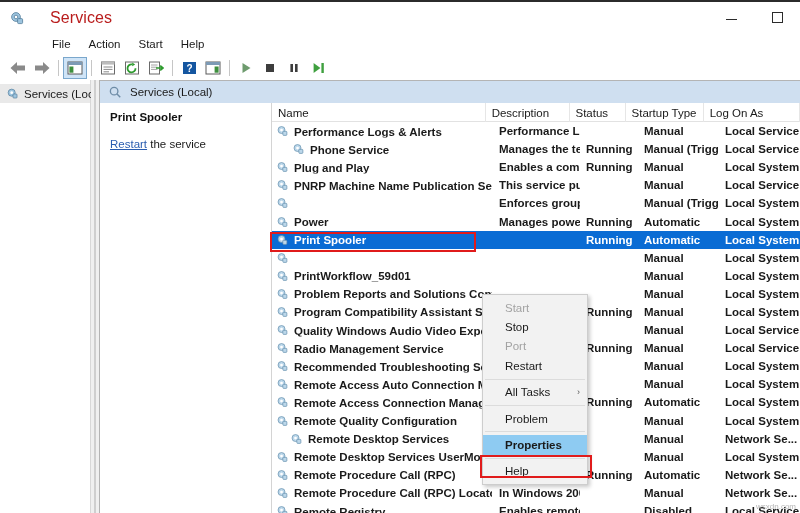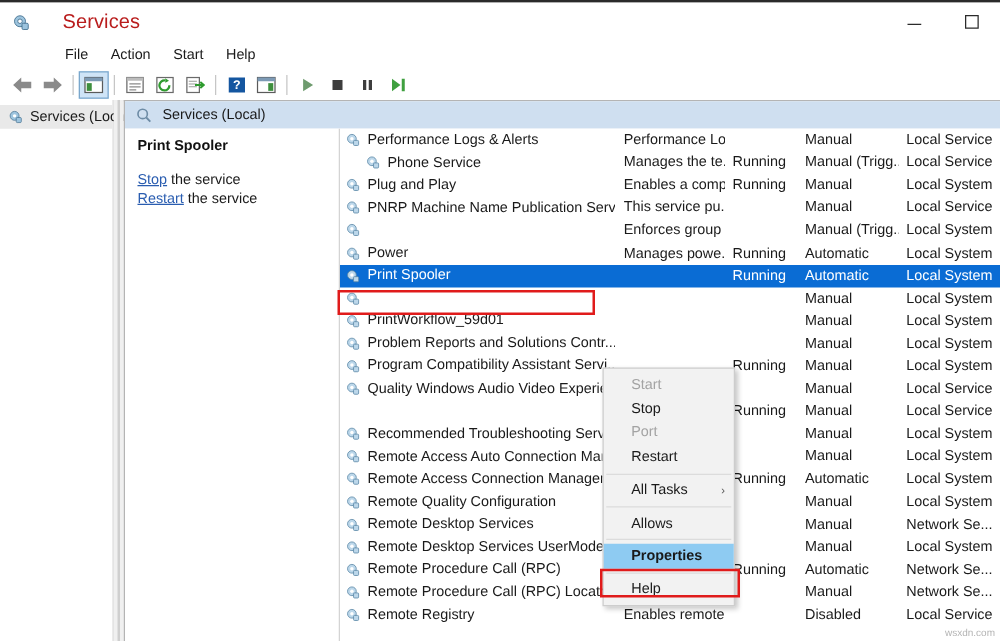--- a/index.html
+++ b/index.html
@@ -109,21 +109,21 @@
     border-bottom: 1px solid #e2e2e2; display: flex;
   }
   .ch {
     position: relative; font-size: 11.5px; color: #1a1a1a;
     display: flex; align-items: center; padding-left: 6px;
     border-right: 1px solid #e6e6e6; height: 19px; white-space: nowrap;
   }
 
   
   .rows { position: relative; }
-  .row { position: relative; height: 18.1px; display: flex; align-items: center; }
+  .row { position: relative; height: 18.1px; display: flex; align-items: center; font-weight: bold; }
   .row.sel .cell { color: #ffffff; }
   .row.sel .selbg {
     position: absolute; left: 0; top: 0; height: 18.1px; width: 100%;
     background: #0a6cd4;
   }
   .cell {
     position: absolute; font-size: 11.5px; color: #1a1a1a; white-space: nowrap;
     overflow: hidden; top: 50%; transform: translateY(-50%);
   }
   .cell-name { display: flex; align-items: center; }
@@ -308,26 +308,42 @@
           </svg>
         </span>
         <span class="pane-head-text">Services (Local)</span>
       </div>
 
       <div class="pane-body">
 
         <div class="detailcol">
           <div class="detail-title">Print Spooler</div>
           <div class="detail-links">
-            <div><span class="lnk">Stop</span><span> the service</span></div>
             <div><span class="lnk">Restart</span><span> the service</span></div>
           </div>
         </div>
 
         <div class="listcol">
+          <div class="colhead" id="colhead">
+              <div class="ch" style="width: 222px;">
+                <span>Name</span>
+              </div>
+              <div class="ch" style="width: 87px;">
+                <span>Description</span>
+              </div>
+              <div class="ch" style="width: 58px;">
+                <span>Status</span>
+              </div>
+              <div class="ch" style="width: 81px;">
+                <span>Startup Type</span>
+              </div>
+              <div class="ch" style="width: 100px;">
+                <span>Log On As</span>
+              </div>
+            </div>
           <div class="rows" id="rows">
               <div class="row">
                 <div class="cell cell-name" style="left: 4px; width: 216px;">
                   <span class="gear">
                     <svg width="13" height="13" viewBox="0 0 16 16">
                       <circle cx="6.8" cy="6.8" r="4.3" fill="#bcd7ea" stroke="#5c89a8" stroke-width=".8"></circle>
                       <circle cx="6.8" cy="6.8" r="1.7" fill="#ffffff"></circle>
                       <rect x="8.4" y="8.4" width="5" height="5" rx="1" fill="#bcd7ea" stroke="#5c89a8" stroke-width=".8"></rect>
                     </svg>
                   </span>
@@ -507,20 +523,30 @@
                     </svg>
                   </span>
                   <span class="name-text">Quality Windows Audio Video Experie...</span>
                 </div>
                 <div class="cell" style="left: 227px; width: 81px;"></div>
                 <div class="cell" style="left: 314px; width: 52px;"></div>
                 <div class="cell" style="left: 372px; width: 75px;">Manual</div>
                 <div class="cell" style="left: 453px; width: 94px;">Local Service</div>
               </div>
               <div class="row">
+                <div class="cell cell-name" style="left: 4px; width: 216px;">
+                  <span class="gear">
+                    <svg width="13" height="13" viewBox="0 0 16 16">
+                      <circle cx="6.8" cy="6.8" r="4.3" fill="#bcd7ea" stroke="#5c89a8" stroke-width=".8"></circle>
+                      <circle cx="6.8" cy="6.8" r="1.7" fill="#ffffff"></circle>
+                      <rect x="8.4" y="8.4" width="5" height="5" rx="1" fill="#bcd7ea" stroke="#5c89a8" stroke-width=".8"></rect>
+                    </svg>
+                  </span>
+                  <span class="name-text">Radio Management Service</span>
+                </div>
                 <div class="cell" style="left: 227px; width: 81px;"></div>
                 <div class="cell" style="left: 314px; width: 52px;">Running</div>
                 <div class="cell" style="left: 372px; width: 75px;">Manual</div>
                 <div class="cell" style="left: 453px; width: 94px;">Local Service</div>
               </div>
               <div class="row">
                 <div class="cell cell-name" style="left: 4px; width: 216px;">
                   <span class="gear">
                     <svg width="13" height="13" viewBox="0 0 16 16">
                       <circle cx="6.8" cy="6.8" r="4.3" fill="#bcd7ea" stroke="#5c89a8" stroke-width=".8"></circle>
@@ -577,21 +603,21 @@
                     </svg>
                   </span>
                   <span class="name-text">Remote Quality Configuration</span>
                 </div>
                 <div class="cell" style="left: 227px; width: 81px;"></div>
                 <div class="cell" style="left: 314px; width: 52px;"></div>
                 <div class="cell" style="left: 372px; width: 75px;">Manual</div>
                 <div class="cell" style="left: 453px; width: 94px;">Local System</div>
               </div>
               <div class="row">
-                <div class="cell cell-name" style="left: 4px; width: 216px;">
+                <div class="cell cell-name" style="left: 18px; width: 216px;">
                   <span class="gear">
                     <svg width="13" height="13" viewBox="0 0 16 16">
                       <circle cx="6.8" cy="6.8" r="4.3" fill="#bcd7ea" stroke="#5c89a8" stroke-width=".8"></circle>
                       <circle cx="6.8" cy="6.8" r="1.7" fill="#ffffff"></circle>
                       <rect x="8.4" y="8.4" width="5" height="5" rx="1" fill="#bcd7ea" stroke="#5c89a8" stroke-width=".8"></rect>
                     </svg>
                   </span>
                   <span class="name-text">Remote Desktop Services</span>
                 </div>
                 <div class="cell" style="left: 227px; width: 81px;"></div>
@@ -682,21 +708,21 @@
         <div class="ctxitem">
           <span>Restart</span>
         </div>
         <div class="ctxsep"></div>
         <div class="ctxitem">
           <span>All Tasks</span>
           <span class="submark">›</span>
         </div>
         <div class="ctxsep"></div>
         <div class="ctxitem">
-          <span>Allows</span>
+          <span>Problem</span>
         </div>
         <div class="ctxsep"></div>
         <div class="ctxitem bold hl">
           <span>Properties</span>
         </div>
         <div class="ctxsep"></div>
         <div class="ctxitem">
           <span>Help</span>
         </div>
       </div>

